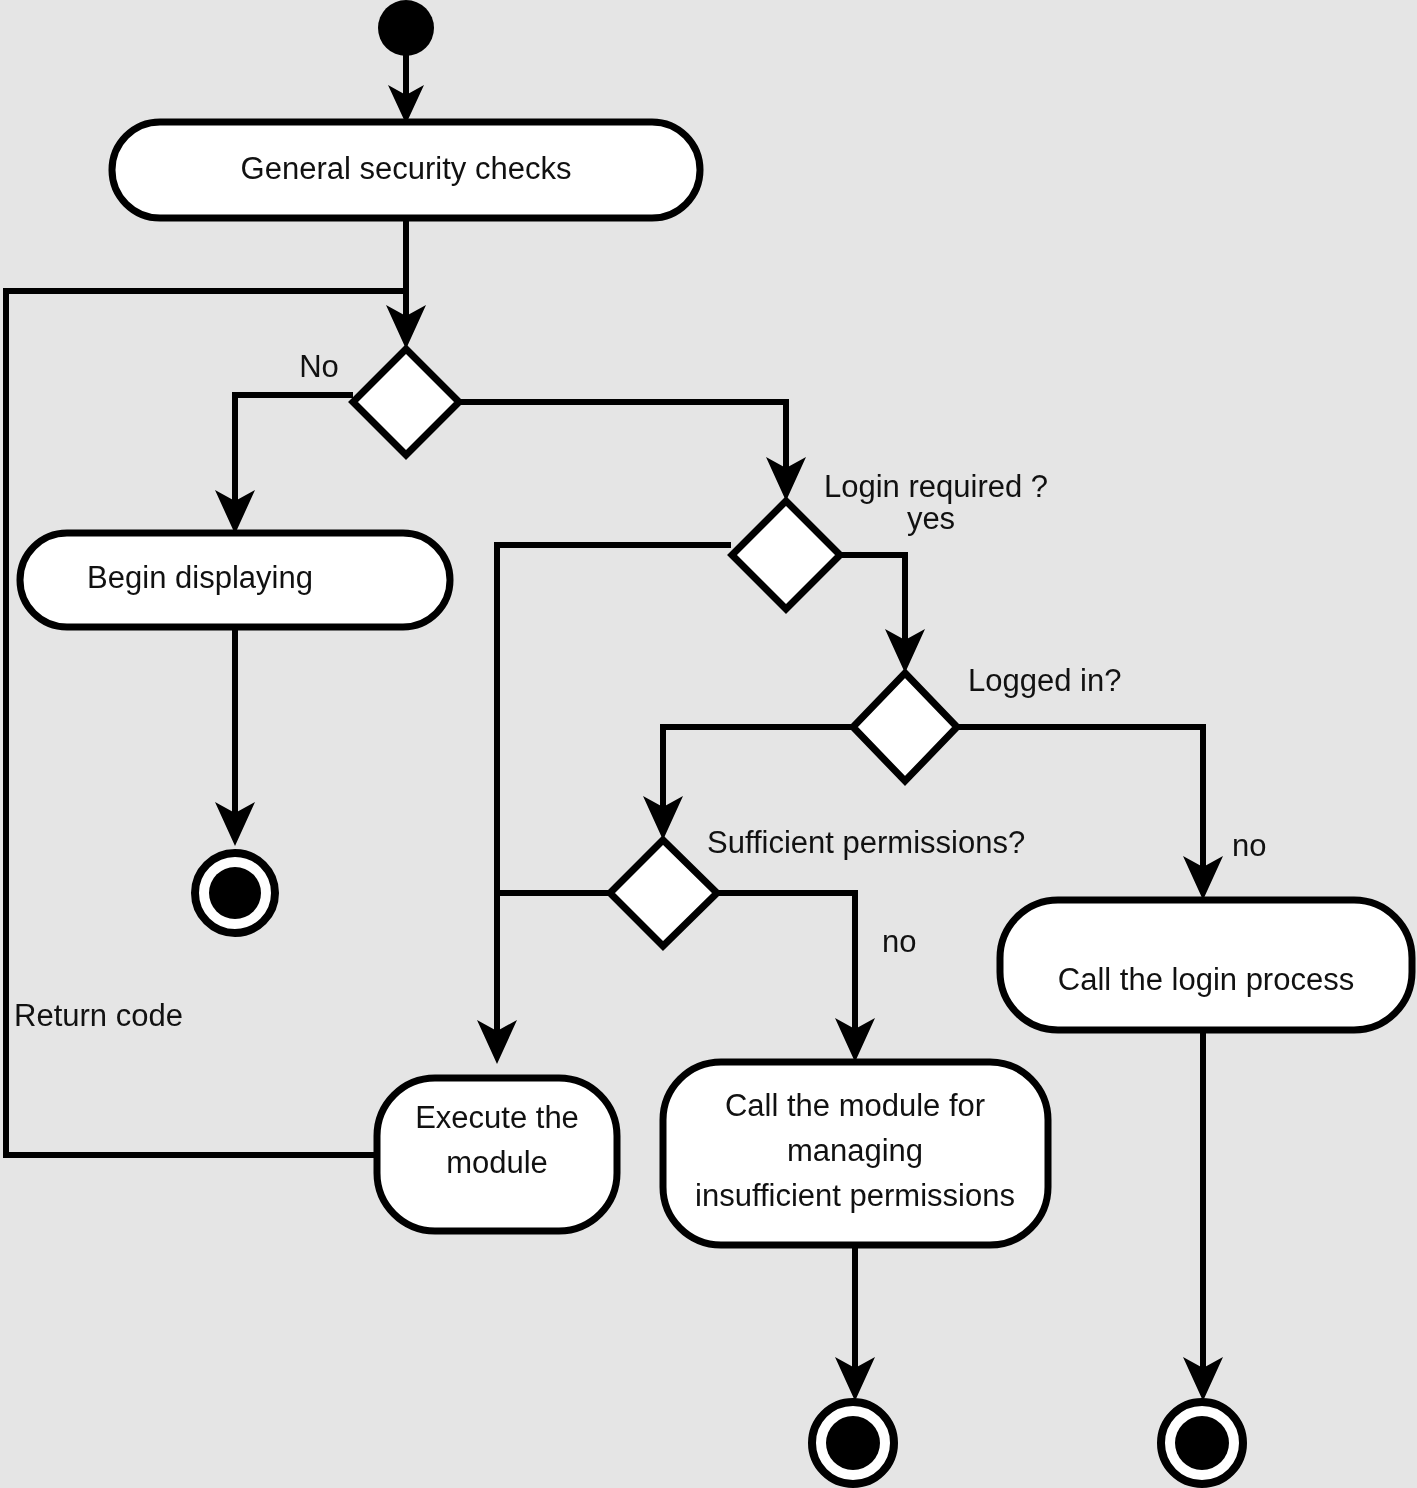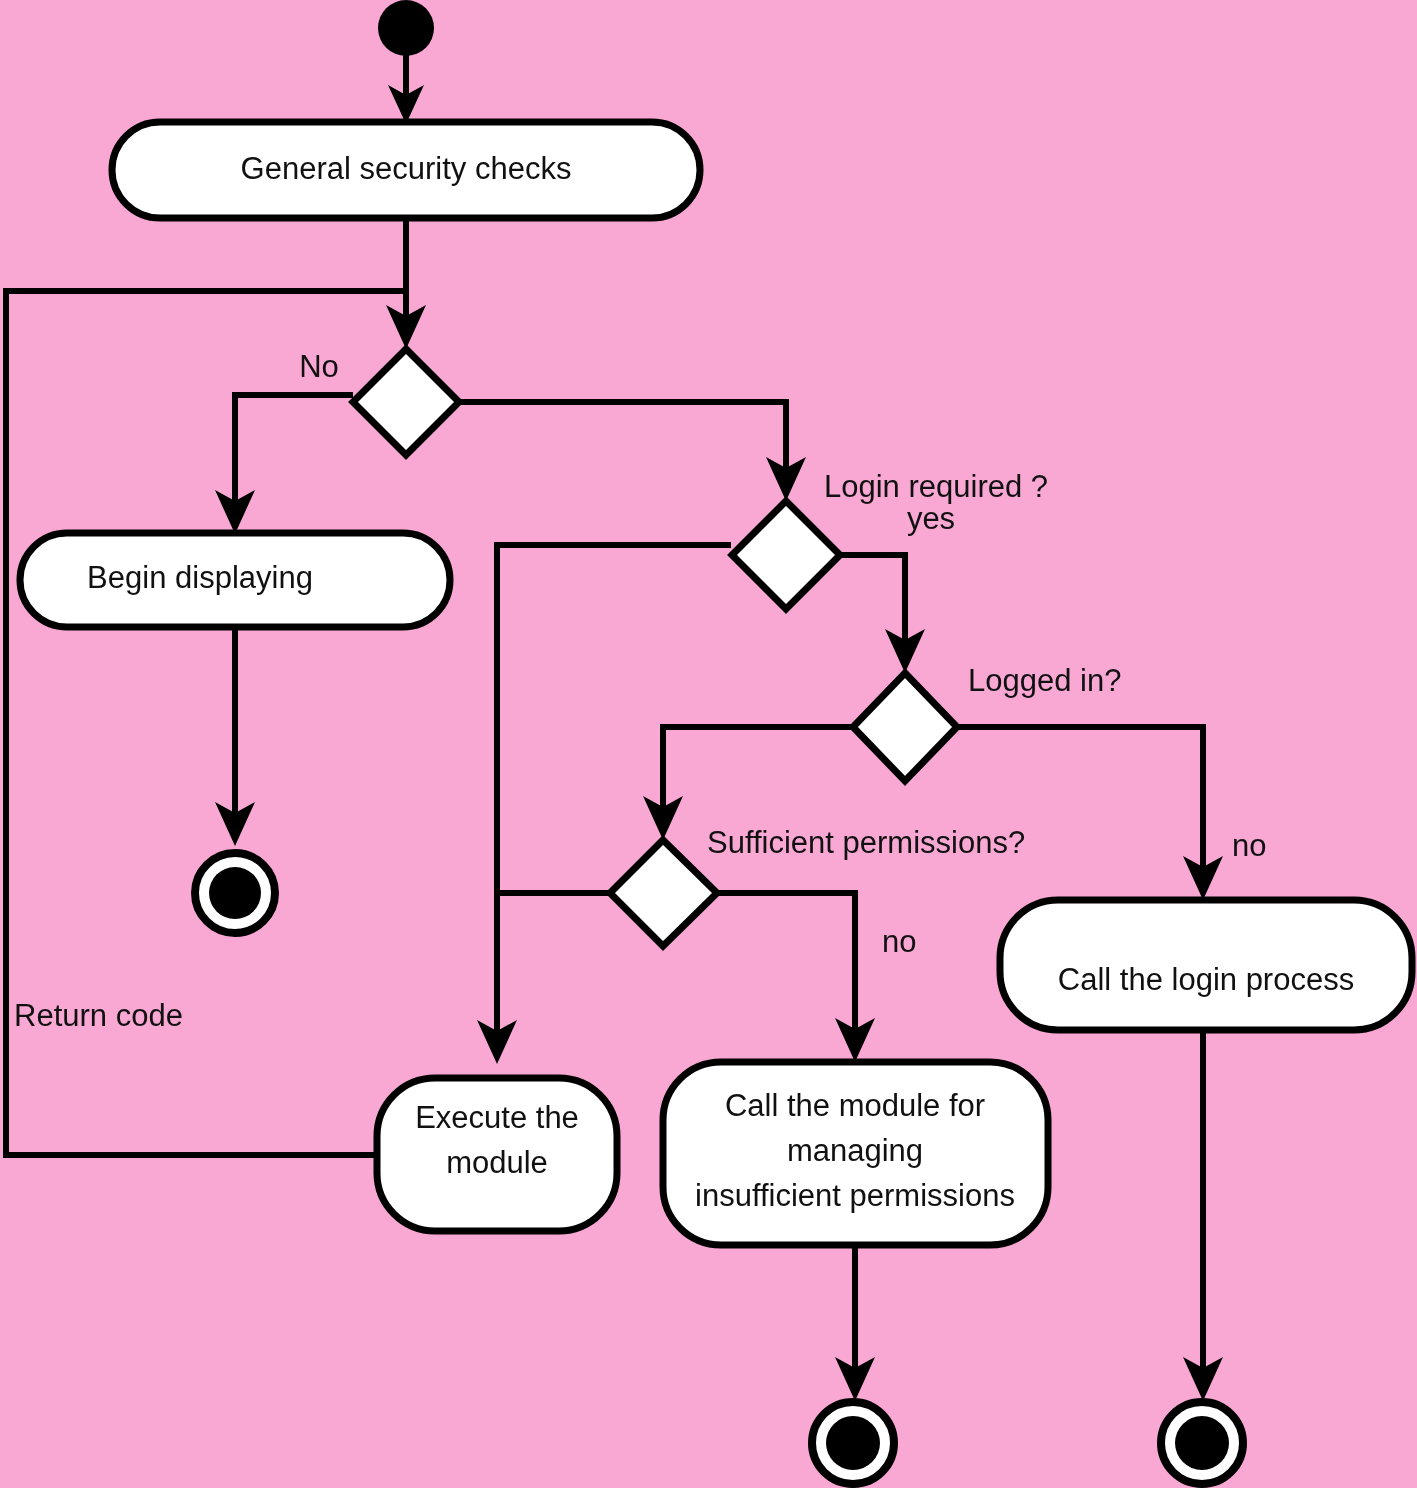--- a/index.html
+++ b/index.html
@@ -10,21 +10,21 @@
   body {
     width: 1417px;
     height: 1488px;
     font-family: "Liberation Sans", sans-serif;
     overflow: hidden;
   }
   #diagram-root {
     position: relative;
     width: 1417px;
     height: 1488px;
-    background: #f9a8d4;
+    background: #e5e5e5;
   }
   svg#uml-canvas {
     display: block;
     width: 1417px;
     height: 1488px;
   }
   .node-shape {
     fill: #ffffff;
     stroke: #000000;
     stroke-width: 7;

